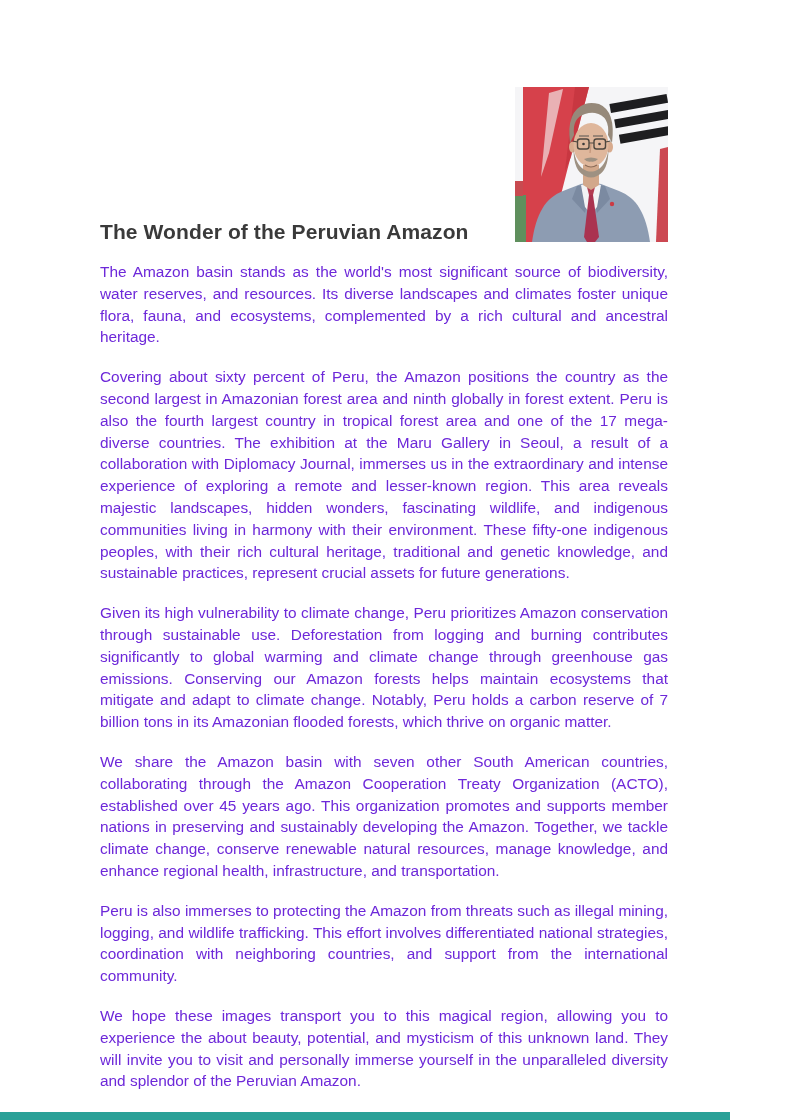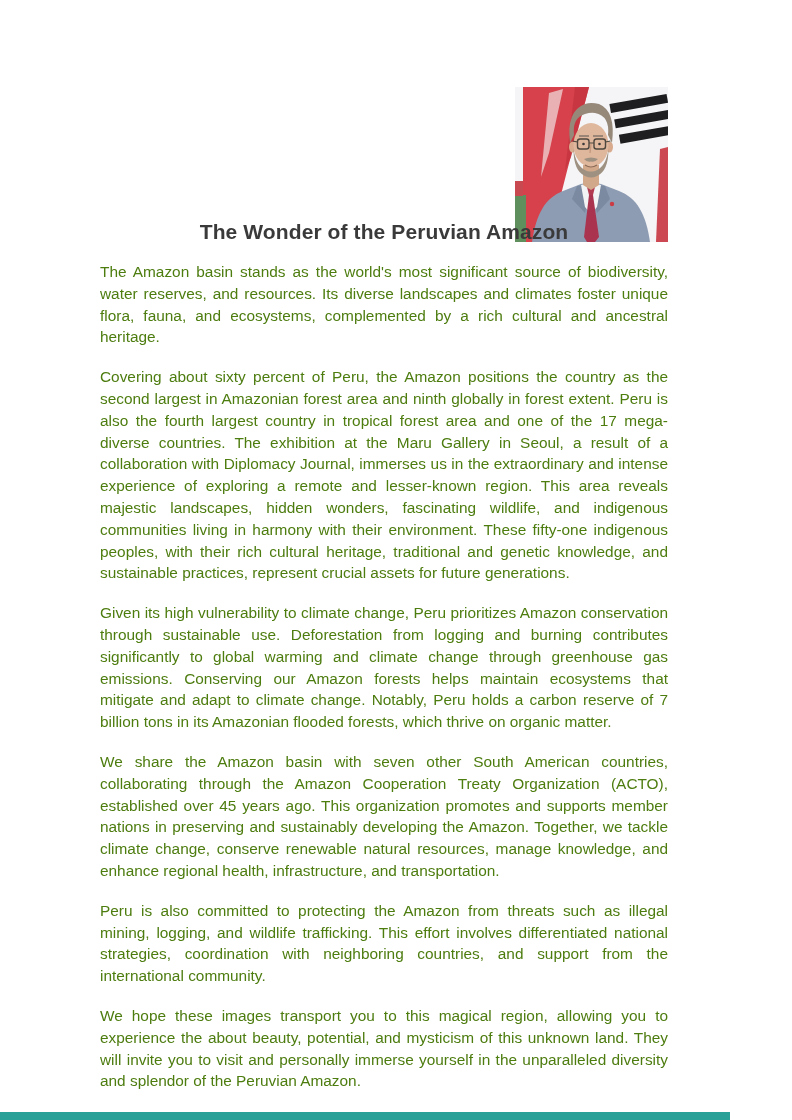--- a/index.html
+++ b/index.html
@@ -27,27 +27,26 @@
     top: 219px;
     width: 568px;
   }
   .doc-title {
     margin: 0 0 17px 0;
     font-size: 21px;
     line-height: 25px;
     font-weight: bold;
     color: #3a3a3a;
     letter-spacing: 0.1px;
-    text-align: center;
   }
   .doc-para {
     margin: 1px 0 18px 0;
     font-size: 15.4px;
     line-height: 21.8px;
-    color: #4d7c0f;
+    color: #6d28d9;
     text-align: justify;
     text-justify: inter-word;
   }
   .signature {
     margin-top: 25px;
     text-align: right;
     color: #3b3b3b;
     font-weight: bold;
   }
   .signature .sig-name,
@@ -134,21 +133,21 @@
       </g>
     </svg>
   </div>
 
   <div class="content">
     <h1 class="doc-title">The Wonder of the Peruvian Amazon</h1>
     <p class="doc-para">The Amazon basin stands as the world's most significant source of biodiversity, water reserves, and resources. Its diverse landscapes and climates foster unique flora, fauna, and ecosystems, complemented by a rich cultural and ancestral heritage.</p>
     <p class="doc-para">Covering about sixty percent of Peru, the Amazon positions the country as the second largest in Amazonian forest area and ninth globally in forest extent. Peru is also the fourth largest country in tropical forest area and one of the 17 mega-diverse countries. The exhibition at the Maru Gallery in Seoul, a result of a collaboration with Diplomacy Journal, immerses us in the extraordinary and intense experience of exploring a remote and lesser-known region. This area reveals majestic landscapes, hidden wonders, fascinating wildlife, and indigenous communities living in harmony with their environment. These fifty-one indigenous peoples, with their rich cultural heritage, traditional and genetic knowledge, and sustainable practices, represent crucial assets for future generations.</p>
     <p class="doc-para">Given its high vulnerability to climate change, Peru prioritizes Amazon conservation through sustainable use. Deforestation from logging and burning contributes significantly to global warming and climate change through greenhouse gas emissions. Conserving our Amazon forests helps maintain ecosystems that mitigate and adapt to climate change. Notably, Peru holds a carbon reserve of 7 billion tons in its Amazonian flooded forests, which thrive on organic matter.</p>
     <p class="doc-para">We share the Amazon basin with seven other South American countries, collaborating through the Amazon Cooperation Treaty Organization (ACTO), established over 45 years ago. This organization promotes and supports member nations in preserving and sustainably developing the Amazon. Together, we tackle climate change, conserve renewable natural resources, manage knowledge, and enhance regional health, infrastructure, and transportation.</p>
-    <p class="doc-para">Peru is also committed to protecting the Amazon from threats such as illegal mining, logging, and wildlife trafficking. This effort involves differentiated national strategies, coordination with neighboring countries, and support from the international community.</p>
+    <p class="doc-para">Peru is also immerses to protecting the Amazon from threats such as illegal mining, logging, and wildlife trafficking. This effort involves differentiated national strategies, coordination with neighboring countries, and support from the international community.</p>
     <p class="doc-para">We hope these images transport you to this magical region, allowing you to experience the about beauty, potential, and mysticism of this unknown land. They will invite you to visit and personally immerse yourself in the unparalleled diversity and splendor of the Peruvian Amazon.</p>
     <div class="signature">
       <div class="sig-name">Paul Duclos</div>
 
     </div>
   </div>
 
   <div class="accent-bar" style="background: rgb(42, 161, 152);"></div>
 
 </div>

